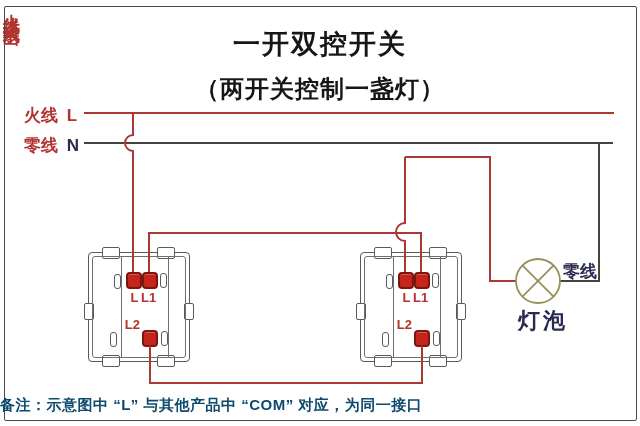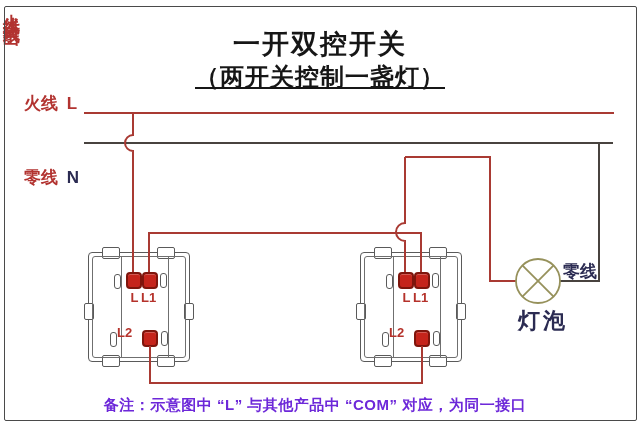--- a/index.html
+++ b/index.html
@@ -2,21 +2,21 @@
 <html><head>
 <meta charset="utf-8">
 <style>
   html,body{margin:0;padding:0;background:#fff;}
   .page{position:relative;width:640px;height:426px;background:#fff;overflow:hidden;
         font-family:"Liberation Sans","DejaVu Sans",sans-serif;}
   .frame{position:absolute;left:4px;top:6px;right:3px;bottom:5px;
          border:1px solid #4a4a4a;border-radius:2px;pointer-events:none;}
   .title{position:absolute;left:0;right:0;top:28px;text-align:center;color:#161616;}
   .title .t1{font-size:27px;font-weight:900;letter-spacing:2px;line-height:32px;}
-  .title .t2{font-size:24px;font-weight:900;letter-spacing:1px;line-height:30px;margin-top:2px;text-decoration:underline;}
+  .title .t2{font-size:24px;font-weight:900;letter-spacing:1px;line-height:30px;margin-top:14px;}
   .lbl{position:absolute;font-weight:bold;white-space:nowrap;}
   .red{color:#b23330;}
   .navy{color:#2b2b52;}
   .h17{font-size:17px;}
   .vert{writing-mode:vertical-rl;text-orientation:upright;letter-spacing:3px;
         font-size:17px;font-weight:bold;color:#b23330;}
   
   .switch{position:absolute;width:100px;height:108px;background:#fff;
           border:1px solid #5a5a5a;border-radius:4px;}
   .ear{position:absolute;width:16px;height:10px;background:#fff;
@@ -33,42 +33,42 @@
   .slot{position:absolute;width:5px;height:13px;border:1px solid #5a5a5a;border-radius:3px;background:#fff;}
   .slot.s1{left:25px;top:21px;} .slot.s2{left:71px;top:20px;}
   .slot.s3{left:21px;top:79px;} .slot.s4{left:72px;top:78px;}
   .term{position:absolute;width:12px;height:13px;background:#c5241b;
         border:2px solid #7e150c;border-radius:4px;
         box-shadow:inset 0 1px 0 rgba(255,255,255,.25);}
   .term.tL{left:37px;top:19px;} .term.tL1{left:53px;top:19px;} .term.tL2{left:53px;top:77px;}
   .tlabel{position:absolute;font-size:13px;font-weight:bold;color:#b5322b;}
   .lab-L{left:38px;top:37px;width:15px;text-align:center;}
   .lab-L1{left:52px;top:37px;width:19px;text-align:left;}
-  .lab-L2{left:28px;top:72px;width:23px;text-align:left;}
-  .note{position:absolute;left:0;right:10px;top:396px;text-align:center;
-        font-size:15px;font-weight:bold;color:#6d28d9;letter-spacing:0.5px;}
+  .lab-L2{left:28px;top:64px;width:23px;text-align:right;}
+  .note{position:absolute;left:0;right:10px;top:396px;text-align:left;
+        font-size:15px;font-weight:bold;color:#0c4a6e;letter-spacing:0.5px;}
   svg.wires{position:absolute;left:0;top:0;pointer-events:none;}
 </style>
 </head>
 <body>
 
 <div class="page">
 
   <div class="frame"></div>
 
   <div class="title">
     <div class="t1">一开双控开关</div>
     <div class="t2">（两开关控制一盏灯）</div>
   </div>
 
-  <div class="lbl h17" style="left:24px;top:92px;">
+  <div class="lbl h17" style="left:24px;top:104px;">
     <span class="red">火线</span>
     <span class="red" style="margin-left:4px;">L</span>
   </div>
-  <div class="lbl h17" style="left:24px;top:134px;margin-top:32px;">
+  <div class="lbl h17" style="left:24px;top:134px;">
     <span class="red">零线</span>
     <span class="navy" style="margin-left:4px;">N</span>
   </div>
 
   <div class="vert" style="left:102px;top:180px;">火线进</div>
   <div class="vert" style="left:407px;top:163px;">火线出</div>
 
   <div class="lbl navy h17" style="left:563px;top:260px;">零线</div>
   <div class="lbl navy" style="left:518px;top:306px;font-size:22px;letter-spacing:3px;">灯泡</div>
 

